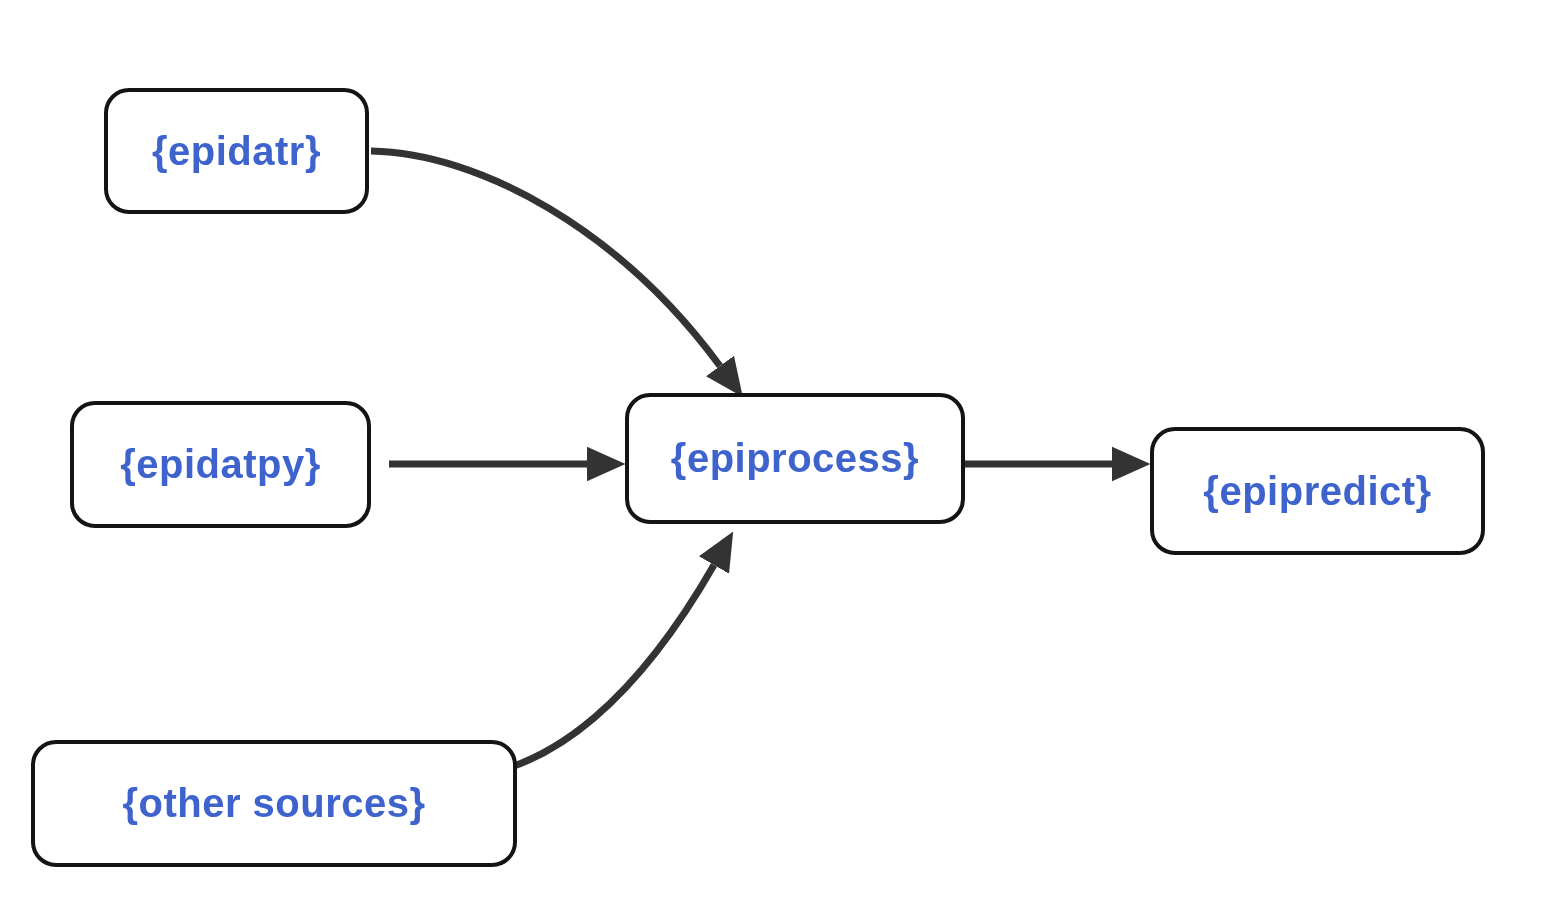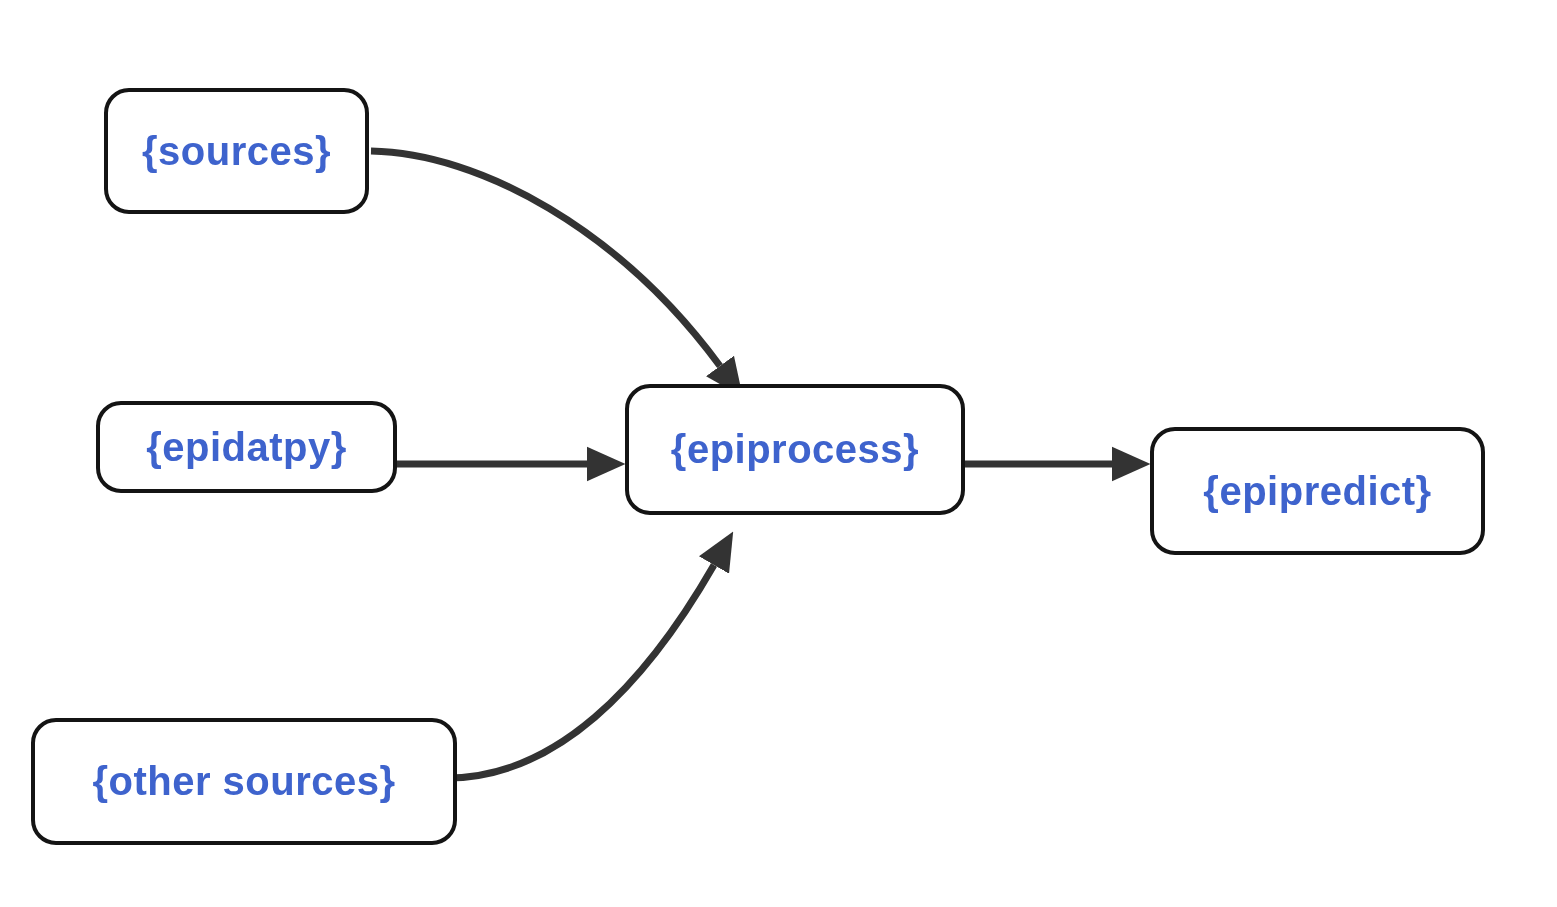--- a/index.html
+++ b/index.html
@@ -40,44 +40,44 @@
     justify-content: center;
   }
   .node .label {
     color: #3e63cd;
     font-size: 40px;
     font-weight: bold;
     white-space: nowrap;
     letter-spacing: 0.5px;
   }
   .n-epidatr     { left: 104px;  top: 88px;  width: 265px; height: 126px; }
-  .n-epidatpy    { left: 96px;   top: 401px; width: 301px; height: 92px; }
-  .n-othersrc    { left: 31px;   top: 718px; width: 426px; height: 127px; }
-  .n-epiprocess  { left: 625px;  top: 384px; width: 340px; height: 131px; }
+  .n-epidatpy    { left: 70px;   top: 401px; width: 301px; height: 127px; }
+  .n-othersrc    { left: 31px;   top: 740px; width: 486px; height: 127px; }
+  .n-epiprocess  { left: 625px;  top: 393px; width: 340px; height: 131px; }
   .n-epipredict  { left: 1150px; top: 400px; width: 335px; height: 128px; margin-top: 27px; }
 </style>
 </head>
 <body>
 
 <div class="canvas">
 
   <svg class="edges" viewBox="0 0 1557 907" xmlns="http://www.w3.org/2000/svg">
     <defs>
       <marker id="arrowhead" viewBox="0 0 10 10" refX="0" refY="5" markerUnits="strokeWidth" markerWidth="5.5" markerHeight="6.5" orient="auto">
         <path d="M 0 0.5 L 10 5 L 0 9.5 z" fill="#333333"></path>
       </marker>
     </defs>
     <path class="edge-path" marker-end="url(#arrowhead)" d="M 371 151 C 480 153, 620 230, 720 366"></path>
     <path class="edge-path" marker-end="url(#arrowhead)" d="M 389 464 L 587 464"></path>
     <path class="edge-path" marker-end="url(#arrowhead)" d="M 444 778 C 555 780, 645 685, 714 565"></path>
     <path class="edge-path" marker-end="url(#arrowhead)" d="M 964 464 L 1112 464"></path>
   </svg>
 
   <div class="node n-epidatr">
-    <span class="label">{sources}</span>
+    <span class="label">{epidatr}</span>
   </div>
 
   <div class="node n-epidatpy">
     <span class="label">{epidatpy}</span>
   </div>
 
   <div class="node n-othersrc">
     <span class="label">{other sources}</span>
   </div>
 

